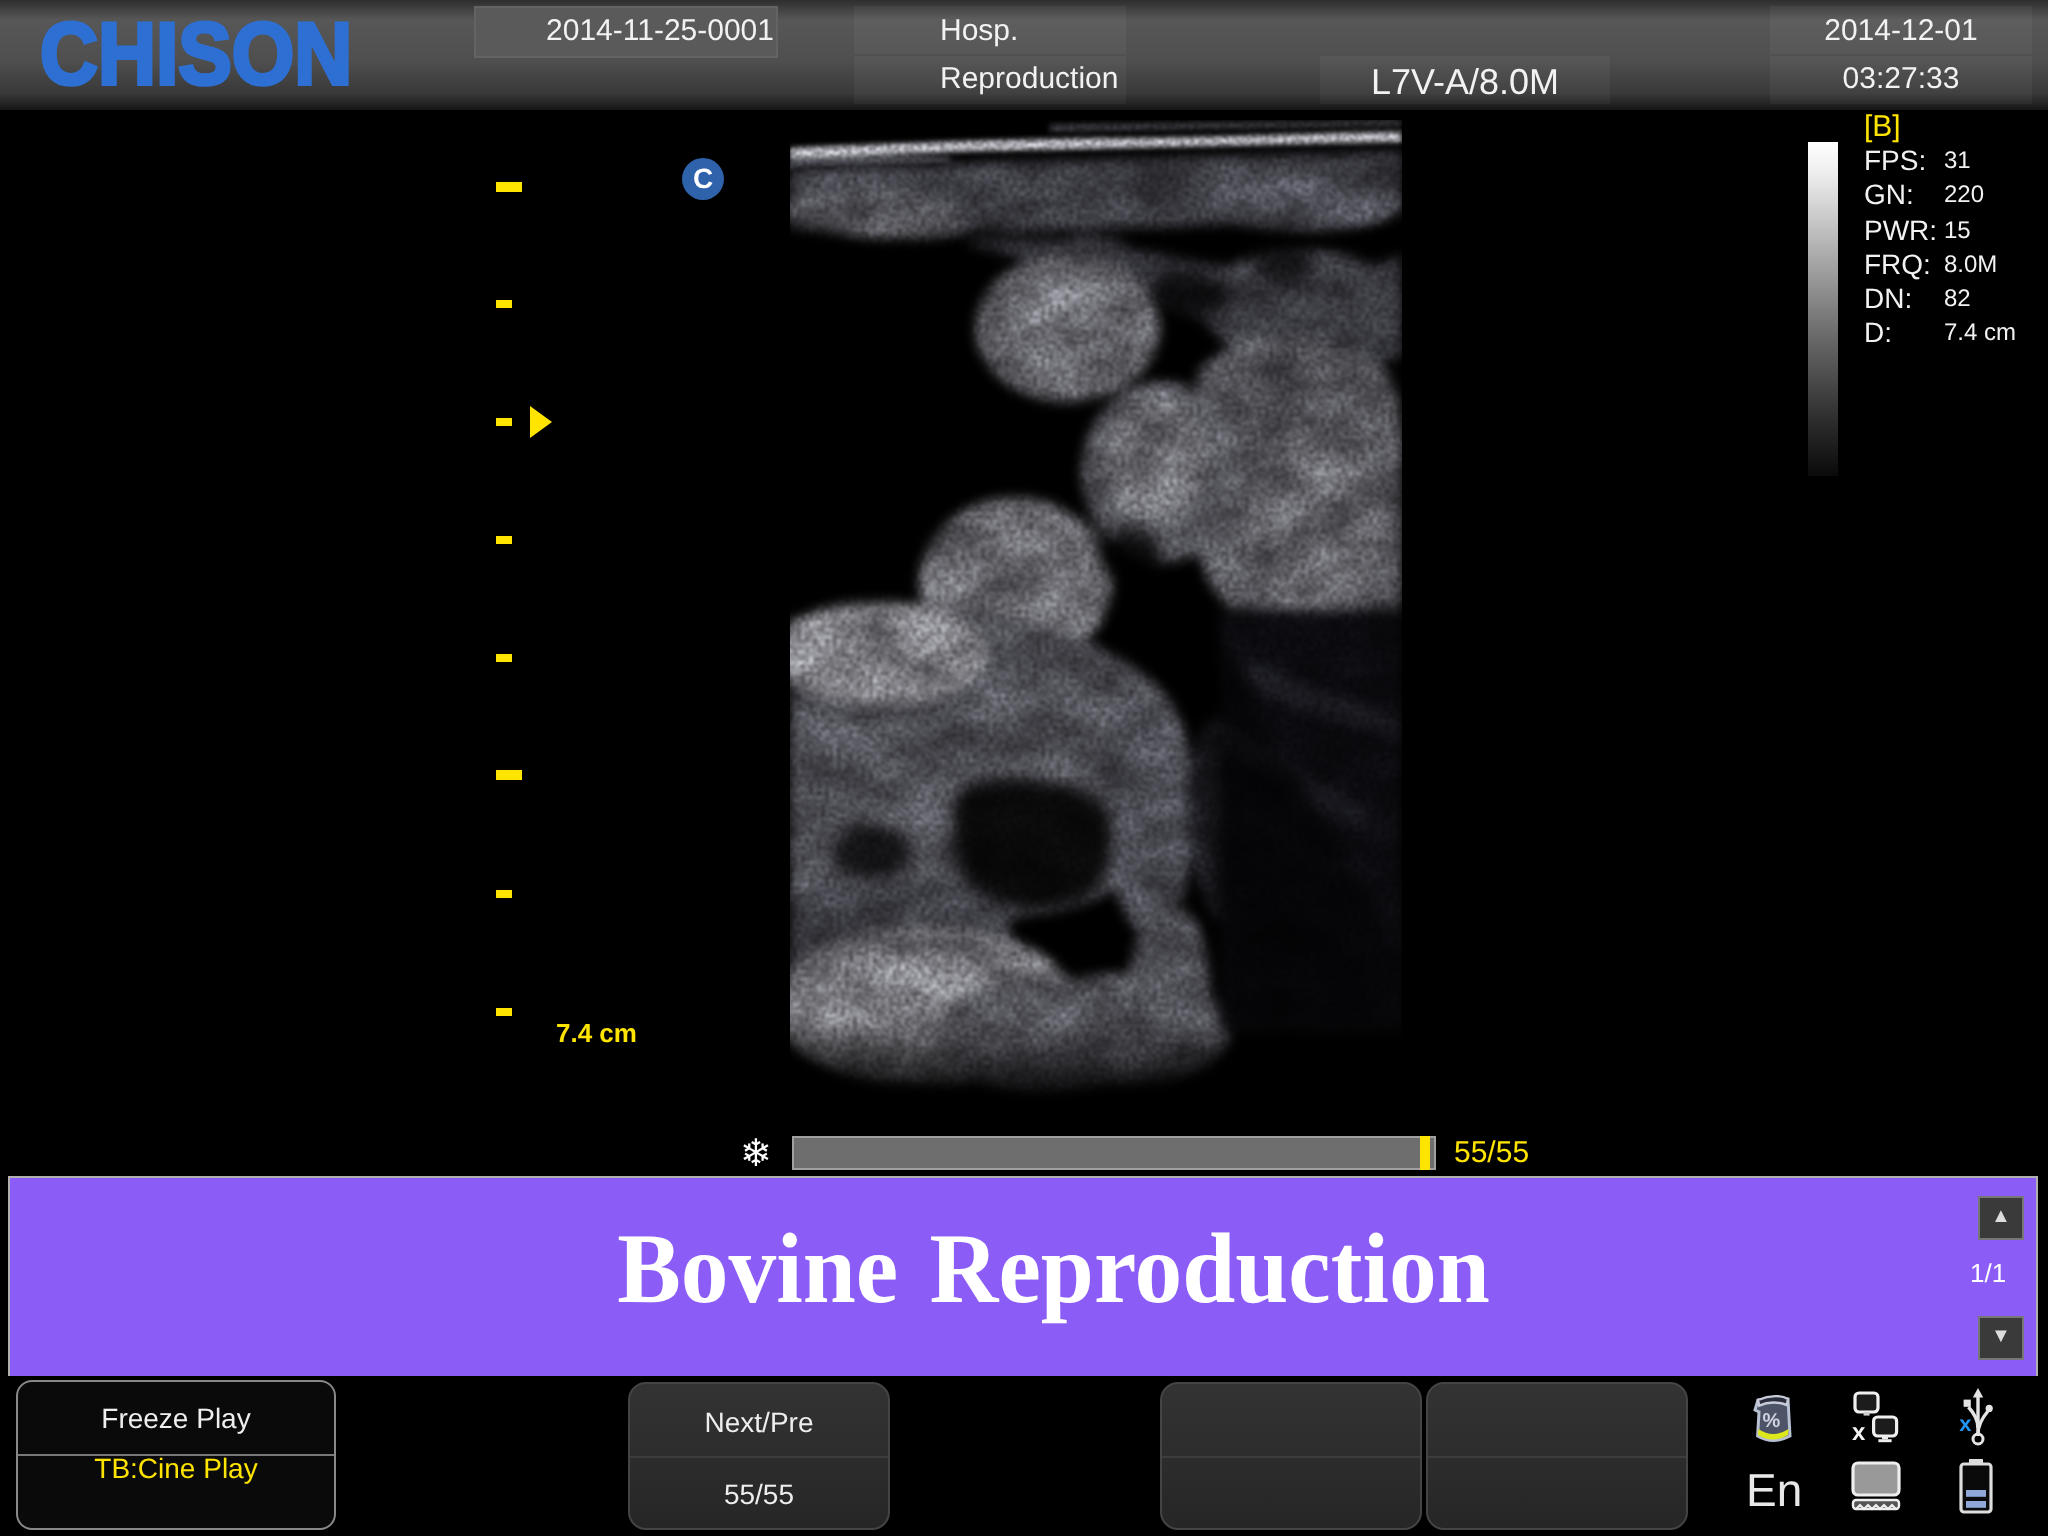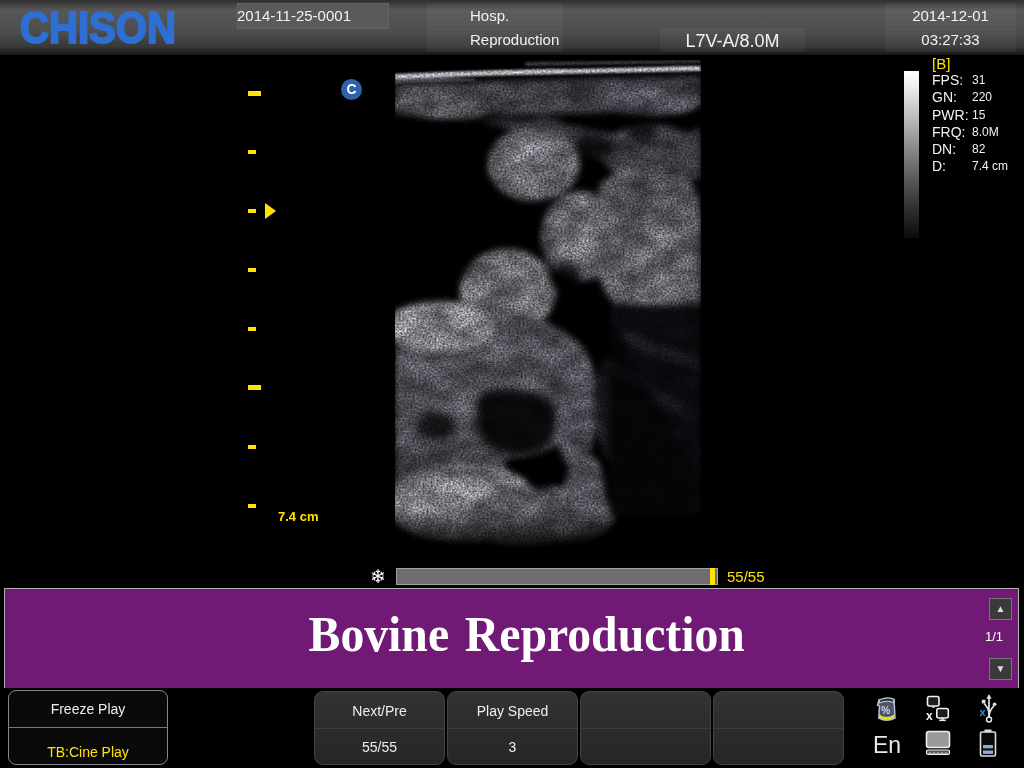--- a/index.html
+++ b/index.html
@@ -9,21 +9,21 @@
 <body>
 
 <div class="abs" style="left:0;top:0;width:1024px;height:55px;background:linear-gradient(180deg,#2e2e2e 0%,#575757 18%,#4f4f4f 55%,#383838 85%,#161616 100%);border-bottom:2px solid #000">
   <div class="abs" style="left:237px;top:3px;width:150px;height:24px;background:#5a5a5a;border:1px solid #636363"></div>
   <div class="abs" style="left:427px;top:3px;width:136px;height:24px;background:rgba(255,255,255,0.045)"></div>
   <div class="abs" style="left:427px;top:28px;width:136px;height:24px;background:rgba(255,255,255,0.045)"></div>
   <div class="abs" style="left:660px;top:28px;width:145px;height:24px;background:rgba(255,255,255,0.045)"></div>
   <div class="abs" style="left:885px;top:3px;width:131px;height:24px;background:rgba(255,255,255,0.045)"></div>
   <div class="abs" style="left:885px;top:28px;width:131px;height:24px;background:rgba(255,255,255,0.045)"></div>
   <div class="abs" style="left:20px;top:3px;font-weight:bold;font-size:44px;color:#2d6fd2;-webkit-text-stroke:2px #2d6fd2;transform:scaleX(0.912);transform-origin:0 0">CHISON</div>
-  <div class="abs w" style="left:237px;top:7px;width:150px;text-align:left;font-size:15px">2014-11-25-0001</div>
+  <div class="abs w" style="left:237px;top:7px;width:150px;text-align:right;font-size:15px">2014-11-25-0001</div>
   <div class="abs w" style="left:470px;top:7px;font-size:15px">Hosp.</div>
   <div class="abs w" style="left:470px;top:31px;font-size:15px">Reproduction</div>
   <div class="abs w" style="left:660px;top:31px;width:145px;text-align:center;font-size:18px">L7V-A/8.0M</div>
   <div class="abs w" style="left:885px;top:7px;width:131px;text-align:center;font-size:15px">2014-12-01</div>
   <div class="abs w" style="left:885px;top:31px;width:131px;text-align:center;font-size:15px">03:27:33</div>
 </div>
 
 <svg class="abs" style="left:395px;top:60px" width="306" height="491" viewBox="0 0 306 491">
   <defs>
     <filter id="us" x="-2%" y="-2%" width="104%" height="104%" color-interpolation-filters="sRGB">
@@ -117,42 +117,37 @@
 <div class="abs" style="left:904px;top:71px;width:15px;height:167px;background:linear-gradient(180deg,#fff 0%,#ececec 10%,#a8a8a8 35%,#6a6a6a 58%,#303030 82%,#0e0e0e 98%,#0a0a0a 100%)"></div>
 <div class="abs y" style="left:932px;top:55px;font-size:15px">[B]</div>
 <div class="abs w" style="left:932px;top:72px;font-size:14px;line-height:17.3px">FPS:<br>GN:<br>PWR:<br>FRQ:<br>DN:<br>D:</div>
 <div class="abs w" style="left:972px;top:72px;font-size:12px;line-height:17.3px">31<br>220<br>15<br>8.0M<br>82<br>7.4 cm</div>
 
 <div class="abs" style="left:370px;top:565px;color:#fff;font-size:19px">❄</div>
 <div class="abs" style="left:396px;top:568px;width:322px;height:17px;background:#6e6e6e;border:1px solid #a0a0a0;box-sizing:border-box"></div>
 <div class="abs" style="left:710px;top:568px;width:5px;height:17px;background:#ffe400"></div>
 <div class="abs y" style="left:727px;top:568px;font-size:15px">55/55</div>
 
-<div class="abs" style="left:4px;top:588px;width:1015px;height:105px;background:#701a75;border:1px solid #b0b0b0;box-sizing:border-box">
+<div class="abs" style="left:4px;top:588px;width:1015px;height:105px;background:#8b5cf6;border:1px solid #b0b0b0;box-sizing:border-box">
   <div class="abs" style="left:14px;top:16px;width:1015px;text-align:center;font-family:'Liberation Serif',serif;font-weight:bold;font-size:50px;color:#fff;transform:scaleX(0.954);transform-origin:512.5px 0;word-spacing:4px">Bovine Reproduction</div>
   <div class="abs" style="left:984px;top:9px;width:21px;height:20px;background:#3a3a3a;border:1px solid #777;color:#ddd;font-size:10px;text-align:center;line-height:20px">▲</div>
   <div class="abs" style="left:984px;top:69px;width:21px;height:20px;background:#3a3a3a;border:1px solid #777;color:#ddd;font-size:10px;text-align:center;line-height:20px">▼</div>
   <div class="abs" style="left:980px;top:40px;width:30px;text-align:left;font-size:13px;color:#fff">1/1</div>
 </div>
 
 <div class="abs" style="left:0;top:688px;width:1024px;height:80px;background:#000">
   <div class="abs" style="left:8px;top:2px;width:158px;height:73px;background:#0a0a0a;border:1px solid #888;border-radius:8px">
     <div class="abs" style="left:0;top:36px;width:100%;height:1px;background:#777"></div>
     <div class="abs" style="left:0;top:10px;width:100%;text-align:center;font-size:14px;color:#eee">Freeze Play</div>
-    <div class="abs" style="left:0;top:53px;width:100%;text-align:center;font-size:14px;color:#ffe400">TB:Cine Play</div>
+    <div class="abs" style="left:0;top:35px;width:100%;text-align:center;font-size:14px;color:#ffe400">TB:Cine Play</div>
   </div>
   <div class="abs" style="left:314px;top:3px;width:129px;height:72px;background:linear-gradient(180deg,#333,#262626);border:1px solid #444;border-radius:9px">
     <div class="abs" style="left:0;top:36px;width:100%;height:1px;background:#3d3d3d"></div>
     <div class="abs" style="left:0;top:11px;width:100%;text-align:center;font-size:14px;color:#eee">Next/Pre</div>
     <div class="abs" style="left:0;top:47px;width:100%;text-align:center;font-size:14px;color:#eee">55/55</div>
-  </div>
-  <div class="abs" style="left:447px;top:3px;width:129px;height:72px;background:linear-gradient(180deg,#333,#262626);border:1px solid #444;border-radius:9px">
-    <div class="abs" style="left:0;top:36px;width:100%;height:1px;background:#3d3d3d"></div>
-    <div class="abs" style="left:0;top:11px;width:100%;text-align:center;font-size:14px;color:#eee">Play Speed</div>
-    <div class="abs" style="left:0;top:47px;width:100%;text-align:center;font-size:14px;color:#eee">3</div>
   </div>
   <div class="abs" style="left:580px;top:3px;width:129px;height:72px;background:linear-gradient(180deg,#333,#262626);border:1px solid #444;border-radius:9px">
     <div class="abs" style="left:0;top:36px;width:100%;height:1px;background:#3d3d3d"></div>
   </div>
   <div class="abs" style="left:713px;top:3px;width:129px;height:72px;background:linear-gradient(180deg,#333,#262626);border:1px solid #444;border-radius:9px">
     <div class="abs" style="left:0;top:36px;width:100%;height:1px;background:#3d3d3d"></div>
   </div>
 
   <svg class="abs" style="left:875px;top:8px" width="24" height="26" viewBox="0 0 24 26">
     <path d="M4,4 L2.5,9 L4.5,10 L3.8,22 Q11.5,26.5 20,22 L19,3.5 Z" fill="#4d5468" stroke="#b8c0d4" stroke-width="1.5"></path>

